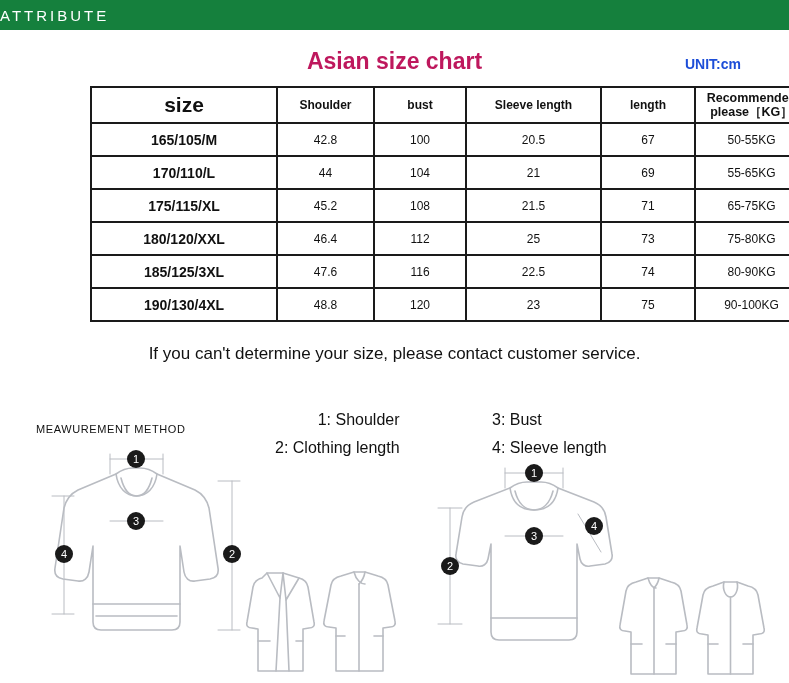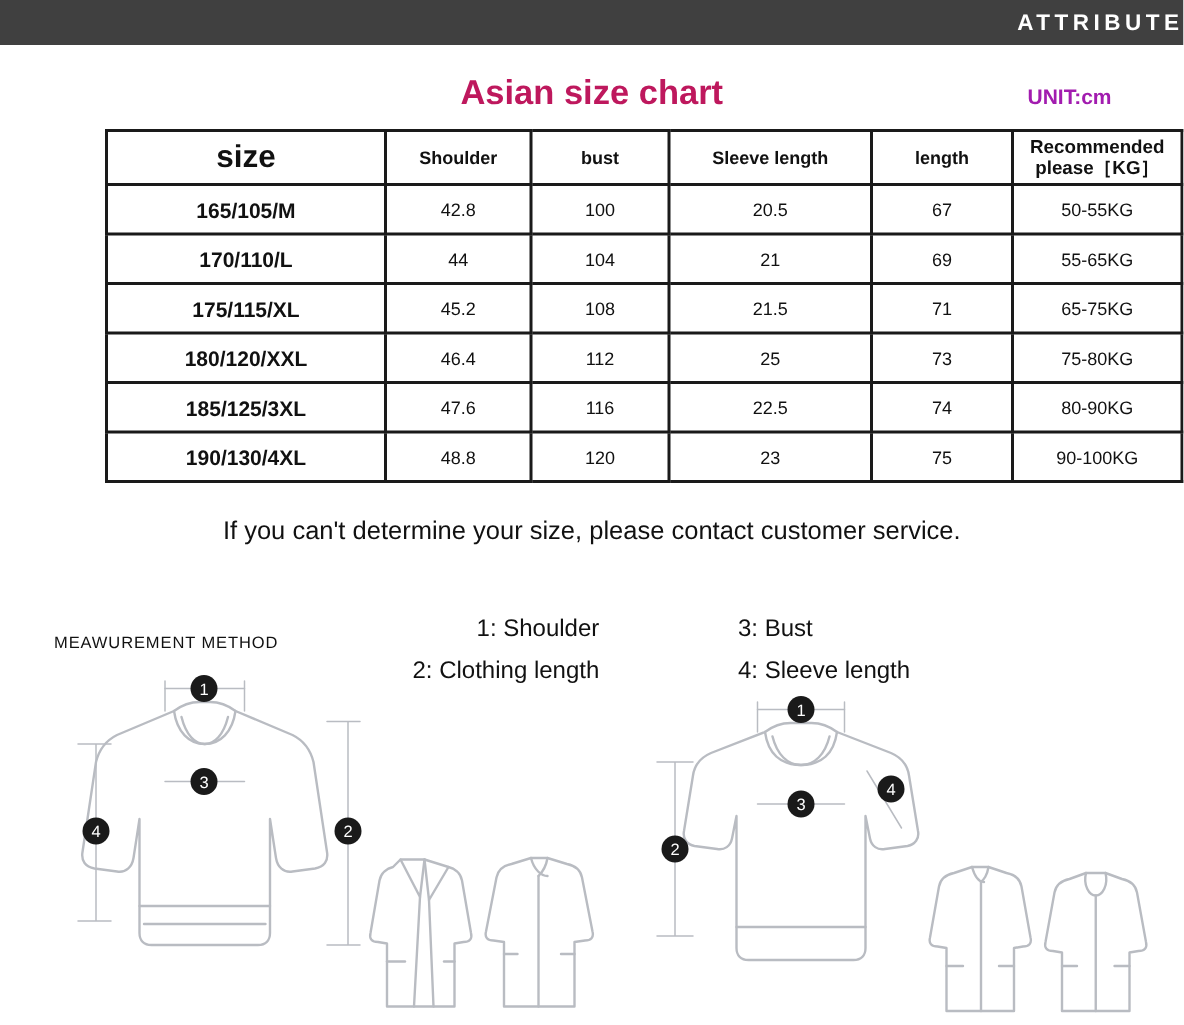--- a/index.html
+++ b/index.html
@@ -13,25 +13,24 @@
     background: #ffffff;
     font-family: "Liberation Sans", sans-serif;
     overflow: hidden;
     position: relative;
   }
 
   
   .banner {
     width: 100%;
     height: 30px;
-    background: #404040;
+    background: #15803d;
     display: flex;
     align-items: center;
-    justify-content: flex-end;
-    font-weight: bold;
+    justify-content: flex-start;
   }
   .banner-text {
     color: #ffffff;
     font-size: 15px;
     letter-spacing: 3px;
     font-family: "Liberation Sans", sans-serif;
   }
 
   
   .title-row {
@@ -44,28 +43,28 @@
     font-size: 23px;
     font-weight: bold;
     color: #be185d;
     font-family: "Liberation Sans", sans-serif;
     line-height: 30px;
   }
   .unit {
     position: absolute;
     right: 48px;
     top: 10px;
-    color: #a21caf;
+    color: #1d4ed8;
     font-size: 14px;
     font-weight: bold;
   }
 
   
   .table-wrap {
-    margin: 0 24px;
+    margin: 0 44px;
     padding-left: 46px;
   }
   table.size-table {
     width: 717px;
     border-collapse: collapse;
     table-layout: fixed;
   }
   table.size-table th,
   table.size-table td {
     border: 2px solid #1a1a1a;

